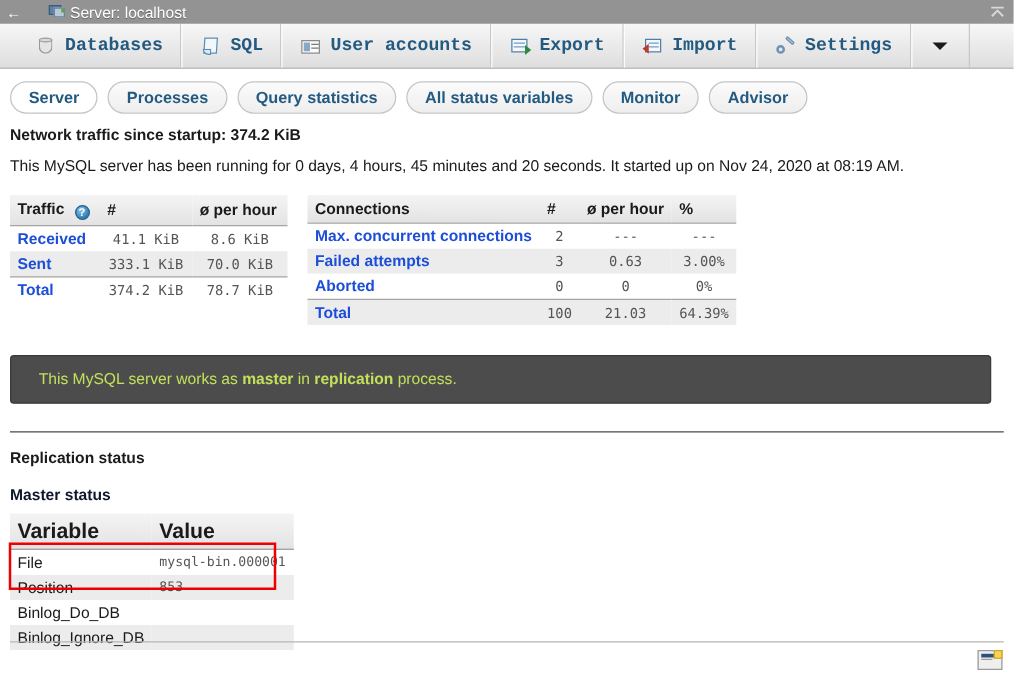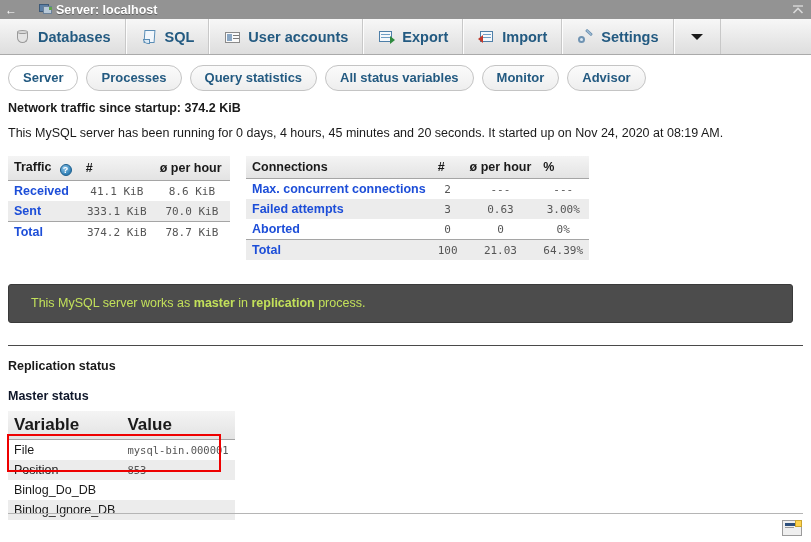--- a/index.html
+++ b/index.html
@@ -48,21 +48,21 @@
     border: 1px solid #6b8199;
   }
   .tb-icon .dot {
     position: absolute; right: 0px; top: 3px;
     width: 3px; height: 3px;
     background: #5ea34a;
   }
   .tb-title {
     color: #ffffff;
     font-size: 12.5px;
-    font-weight: bold;
+    font-weight: normal;
     white-space: nowrap;
     text-shadow: 0 1px 0 rgba(0,0,0,.35);
   }
   .tb-collapse {
     position: absolute;
     right: 5px; top: 2px;
     width: 16px; height: 15px;
     color: #d8d8d8;
     font-size: 13px;
     line-height: 15px;
@@ -70,21 +70,22 @@
   }
   .tb-collapse svg { display:block; }
 
   
   .mainnav {
     height: 36px;
     background: linear-gradient(to bottom, #f7f7f7 0%, #e9e9e9 55%, #dedede 100%);
     border-bottom: 1px solid #aaa;
     display: flex;
     align-items: stretch;
-    padding-left: 0;
+    padding-left: 14px;
+    font-family: Liberation Mono, monospace;
   }
   .mtab {
     display: flex;
     align-items: center;
     gap: 7px;
     padding: 0 14px;
     border-right: 1px solid #c8c8c8;
     border-left: 1px solid #fdfdfd;
     color: #235a81;
     font-size: 14.5px;

